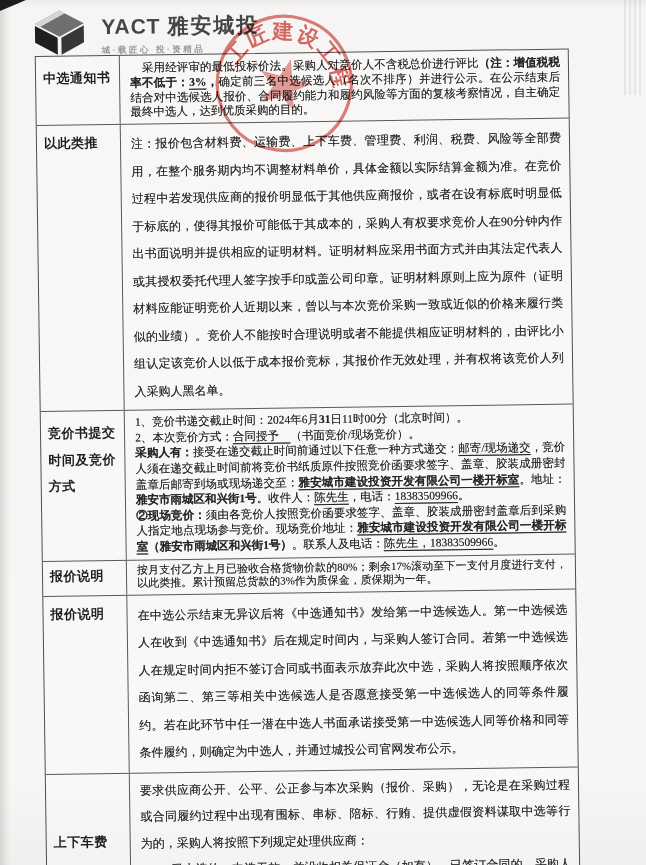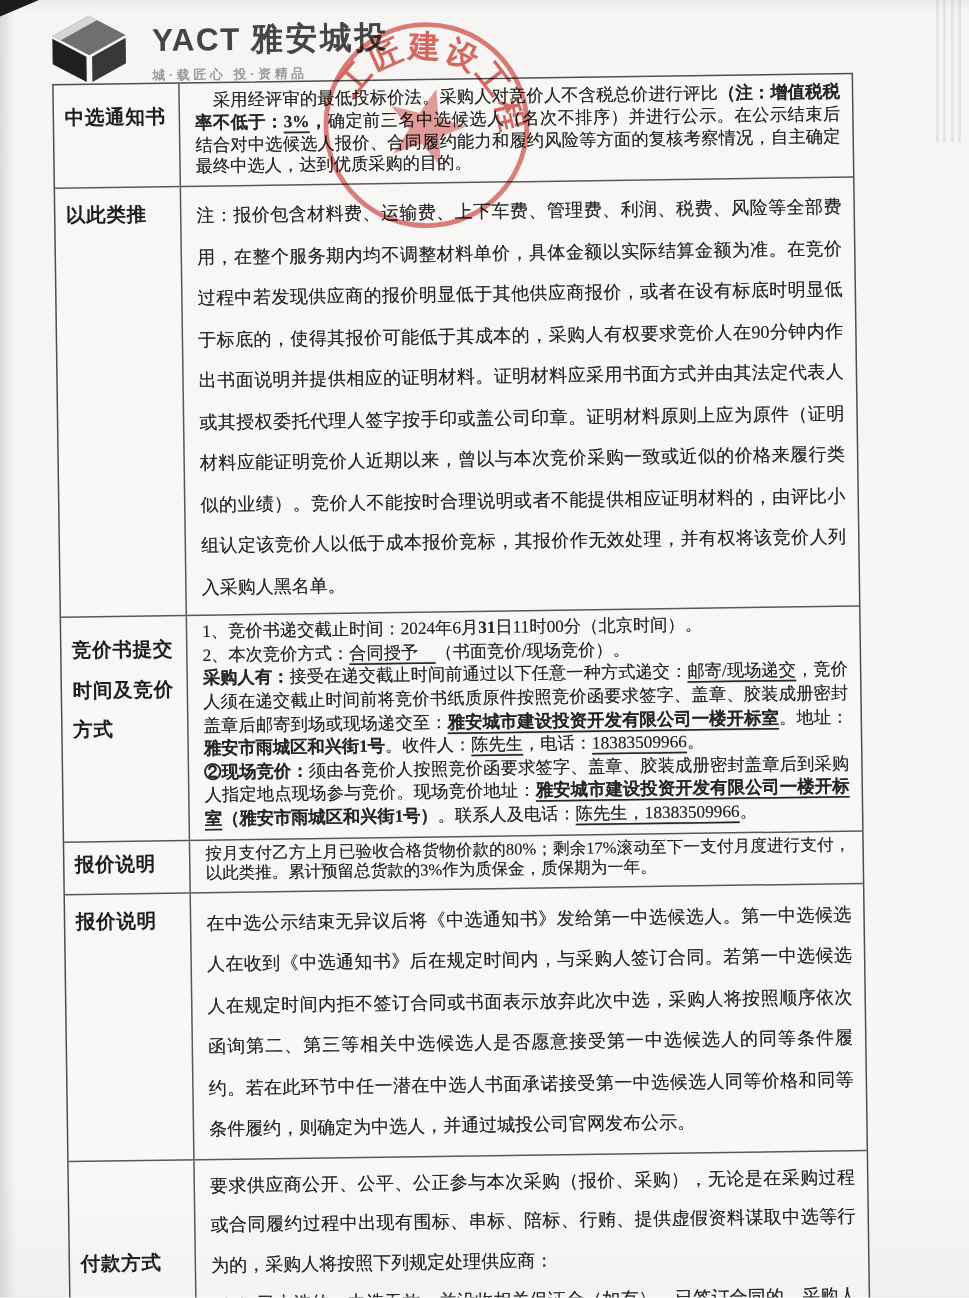--- a/index.html
+++ b/index.html
@@ -151,21 +151,21 @@
       <div class="t-row">
         <div class="cell-label">
           <span>报价说明</span>
         </div>
         <div class="cell-content">
           <div class="para"><span>在中选公示结束无异议后将《中选通知书》发给第一中选候选人。第一中选候选人在收到《中选通知书》后在规定时间内，与采购人签订合同。若第一中选候选人在规定时间内拒不签订合同或书面表示放弃此次中选，采购人将按照顺序依次函询第二、第三等相关中选候选人是否愿意接受第一中选候选人的同等条件履约。若在此环节中任一潜在中选人书面承诺接受第一中选候选人同等价格和同等条件履约，则确定为中选人，并通过城投公司官网发布公示。</span></div>
         </div>
       </div>
       <div class="t-row">
         <div class="cell-label">
-          <span>付款方式</span>
+          <span>上下车费</span>
         </div>
         <div class="cell-content">
           <div class="para"><span>要求供应商公开、公平、公正参与本次采购（报价、采购），无论是在采购过程或合同履约过程中出现有围标、串标、陪标、行贿、提供虚假资料谋取中选等行为的，采购人将按照下列规定处理供应商：</span></div>
           <div class="para"><span>（1）已中选的，中选无效，并没收相关保证金（如有），已签订合同的，采购人有</span></div>
         </div>
       </div>
     </div>
 
 </div>
 

